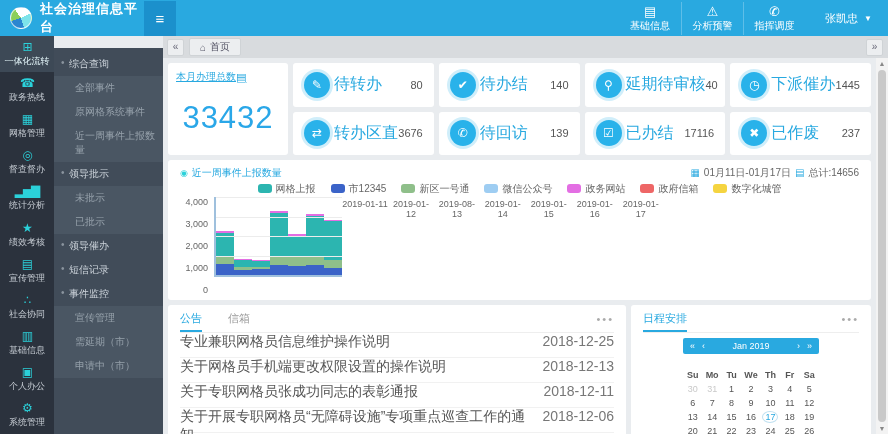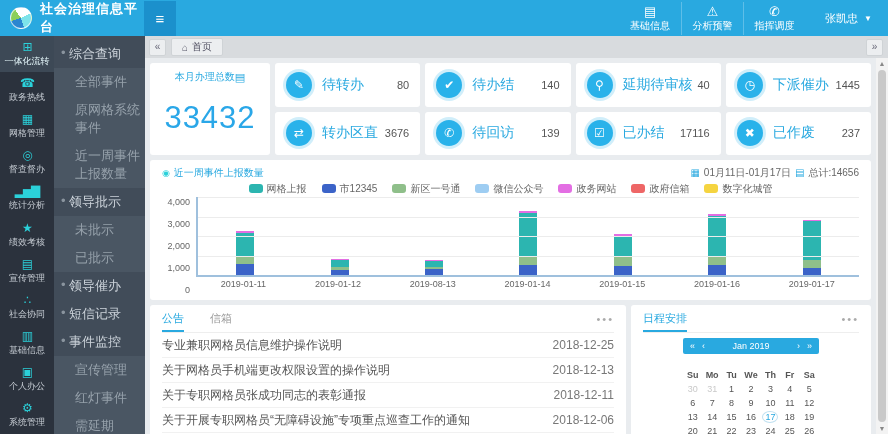--- a/index.html
+++ b/index.html
@@ -23,77 +23,77 @@
   
   .shell { flex:1; display:flex; min-height:0; }
 
   
   .modules { width:54px; background:#2b323d; display:flex; flex-direction:column; }
   .mod { flex:1; display:flex; flex-direction:column; align-items:center; justify-content:center; gap:1px; color:#c7cdd4; font-size:9px; cursor:pointer; }
   .mod .micon { color:#2bd1da; font-size:12px; line-height:13px; letter-spacing:-1px; }
   .mod.active { background:#3d4956; color:#e4f6fa; }
 
   
-  .submenu { width:91px; background:#414c59; padding-top:4px; font-size:13px; display:flex; flex-direction:column; }
+  .submenu { width:109px; background:#414c59; padding-top:4px; font-size:10px; display:flex; flex-direction:column;margin-top:12px; }
   .sm-parent { color:#ccd3da; padding:5px 4px 5px 15px; position:relative; cursor:pointer; }
   .sm-parent::before { content:"•"; position:absolute; left:7px; color:#8a949e; }
   .sm-child { color:#96a1ab; background:#4a5663; padding:5px 4px 5px 21px; cursor:pointer; }
 
   
   main { flex:1; display:flex; flex-direction:column; min-width:0; position:relative; }
   .tabbar { flex:0 0 22px; background:#d8dbde; display:flex; align-items:center; padding:0 4px; gap:5px; }
   .tb-btn { width:17px; height:17px; background:#eceef0; border:1px solid #cfd3d6; color:#667; font-size:10px; line-height:14px; text-align:center; cursor:pointer; border-radius:2px; padding:0; }
   .tab-home { height:18px; background:#eceef0; border:1px solid #cfd3d6; border-radius:2px; display:flex; align-items:center; gap:4px; padding:0 10px; font-size:10px; color:#556; cursor:pointer; }
   .tb-expand { margin-left:auto; margin-right:1px; }
 
   .content { flex:1; padding:5px 17px 0 5px; overflow:hidden; position:relative; }
 
   
   .stats { display:flex; gap:5px; height:92px; }
   .big-card { width:120px; background:#fff; border-radius:3px; padding:7px 8px 4px; display:flex; flex-direction:column; }
-  .big-title-row { display:flex; justify-content:center; align-items:center; color:#29a9e0; font-size:10px; }
+  .big-title-row { display:flex; justify-content:flex-start; align-items:center; color:#29a9e0; font-size:10px;text-decoration:underline; }
   .big-doc { color:#29a9e0; font-size:11px; cursor:pointer; }
   .big-num { flex:1; display:flex; align-items:center; justify-content:center; font-size:31px; color:#2aa7e8; letter-spacing:1px; }
   .stat-grid { flex:1; display:grid; grid-template-columns:repeat(4,1fr); grid-template-rows:1fr 1fr; gap:5px; }
   .stat-card { background:#fff; border-radius:3px; display:flex; align-items:center; padding:0 11px; cursor:pointer; min-width:0; }
   .stat-icon { width:26px; height:26px; border-radius:50%; background:#29b2ea; color:#fff; display:flex; align-items:center; justify-content:center; font-size:12px; box-shadow:0 0 0 3px rgba(41,178,234,.22); flex:0 0 26px; }
-  .stat-label { margin-left:10px; color:#29a9e0; font-size:14px; white-space:nowrap; }
+  .stat-label { margin-left:4px; color:#29a9e0; font-size:16px; white-space:nowrap; }
   .stat-value { margin-left:auto; color:#555; font-size:11px; }
 
   
   .chart-card { background:#fff; border-radius:3px; margin-top:5px; height:140px; padding:5px 12px 2px; display:flex; flex-direction:column; }
   .chart-head { display:flex; align-items:center; font-size:10px; height:15px; }
   .chart-title { color:#29a9e0; display:flex; align-items:center; gap:4px; }
   .tico { color:#2bd1da; font-size:9px; }
   .chart-meta { margin-left:auto; display:flex; align-items:center; gap:4px; color:#666; }
   .mico { color:#29a9e0; font-size:10px; }
   .legend { display:flex; justify-content:center; gap:15px; font-size:10px; color:#666; height:17px; align-items:center; }
   .legend-item { display:flex; align-items:center; cursor:pointer; white-space:nowrap; }
   .lg-chip { width:14px; height:9px; border-radius:3px; display:inline-block; margin-right:4px; }
   .plot-wrap { flex:1; display:flex; min-height:0; }
   .yaxis { width:34px; display:flex; flex-direction:column; justify-content:space-between; align-items:flex-end; padding-right:6px; font-size:9px; color:#666; height:80px;gap:12px; }
-  .plot-col { flex:1; display:flex; flex-direction:column; min-width:0; }
+  .plot-col { flex:1; display:flex; min-width:0; }
   .plot { height:80px; position:relative; border-left:2px solid #9fc0dd; border-bottom:2px solid #9fc0dd; display:flex; }
   .gridline { position:absolute; left:0; right:0; height:1px; background:#ececec; }
   .slot { flex:1; display:flex; justify-content:center; align-items:flex-end; height:100%; }
   .bar { width:18px; display:flex; flex-direction:column-reverse; height:100%; justify-content:flex-start; }
   .seg { width:100%; }
   .xlabels { display:flex; font-size:9px; color:#666; }
   .xlabels span { flex:1; text-align:center; padding-top:2px; }
 
   
   .bottom { display:flex; gap:5px; margin-top:5px; height:131px; }
   .panel { background:#fff; border-radius:3px; overflow:hidden; }
   .announce { flex:1; padding:0 12px; }
   .panel-head { display:flex; align-items:center; border-bottom:1px solid #eee; height:28px; gap:26px; }
   .ptab { font-size:11px; color:#999; cursor:pointer; height:100%; display:flex; align-items:center; position:relative; }
   .ptab.active { color:#29a9e0; }
   .ptab.active::after { content:""; position:absolute; left:0; right:0; bottom:0; height:2px; background:#29a9e0; }
   .dots { margin-left:auto; color:#aaa; cursor:pointer; letter-spacing:2px; font-size:11px; }
-  .a-row { display:flex; height:25px; align-items:center; border-bottom:1px solid #f1f1f1; font-size:12px; color:#555; cursor:pointer; }
+  .a-row { display:flex; height:25px; align-items:flex-start; border-bottom:1px solid #f1f1f1; font-size:14px; color:#555; cursor:pointer; }
   .a-date { margin-left:auto; color:#777; padding-left:10px; white-space:nowrap; }
 
   .cal-panel { width:240px; padding:0 12px; }
   .calendar { width:136px; margin:5px auto 0; font-size:9px; }
   .cal-nav { background:#29a9e0; color:#fff; display:flex; align-items:center; height:16px; border-radius:2px; padding:0 7px; gap:7px; }
   .cal-nav span { cursor:pointer; }
   .cal-nav .mon { flex:1; text-align:center; cursor:default; }
   .cal-grid { display:grid; grid-template-columns:repeat(7,1fr); text-align:center; }
   .cal-grid .dh { color:#555; font-weight:bold; padding:16px 0 2px; }
   .cal-cell { padding:2px 0; color:#555; cursor:pointer; }
@@ -188,21 +188,20 @@
         <div class="sm-child">全部事件</div>
         <div class="sm-child">原网格系统事件</div>
         <div class="sm-child">近一周事件上报数量</div>
         <div class="sm-parent">领导批示</div>
         <div class="sm-child">未批示</div>
         <div class="sm-child">已批示</div>
         <div class="sm-parent">领导催办</div>
         <div class="sm-parent">短信记录</div>
         <div class="sm-parent">事件监控</div>
         <div class="sm-child">宣传管理</div>
-        <div class="sm-child">红灯事件</div>
         <div class="sm-child">需延期（市）</div>
         <div class="sm-child">申请中（市）</div>
       </aside>
 
     <main>
       <div class="tabbar">
         <button class="tb-btn">«</button>
         <div class="tab-home">
           <span>⌂</span>
           <span>首页</span>

